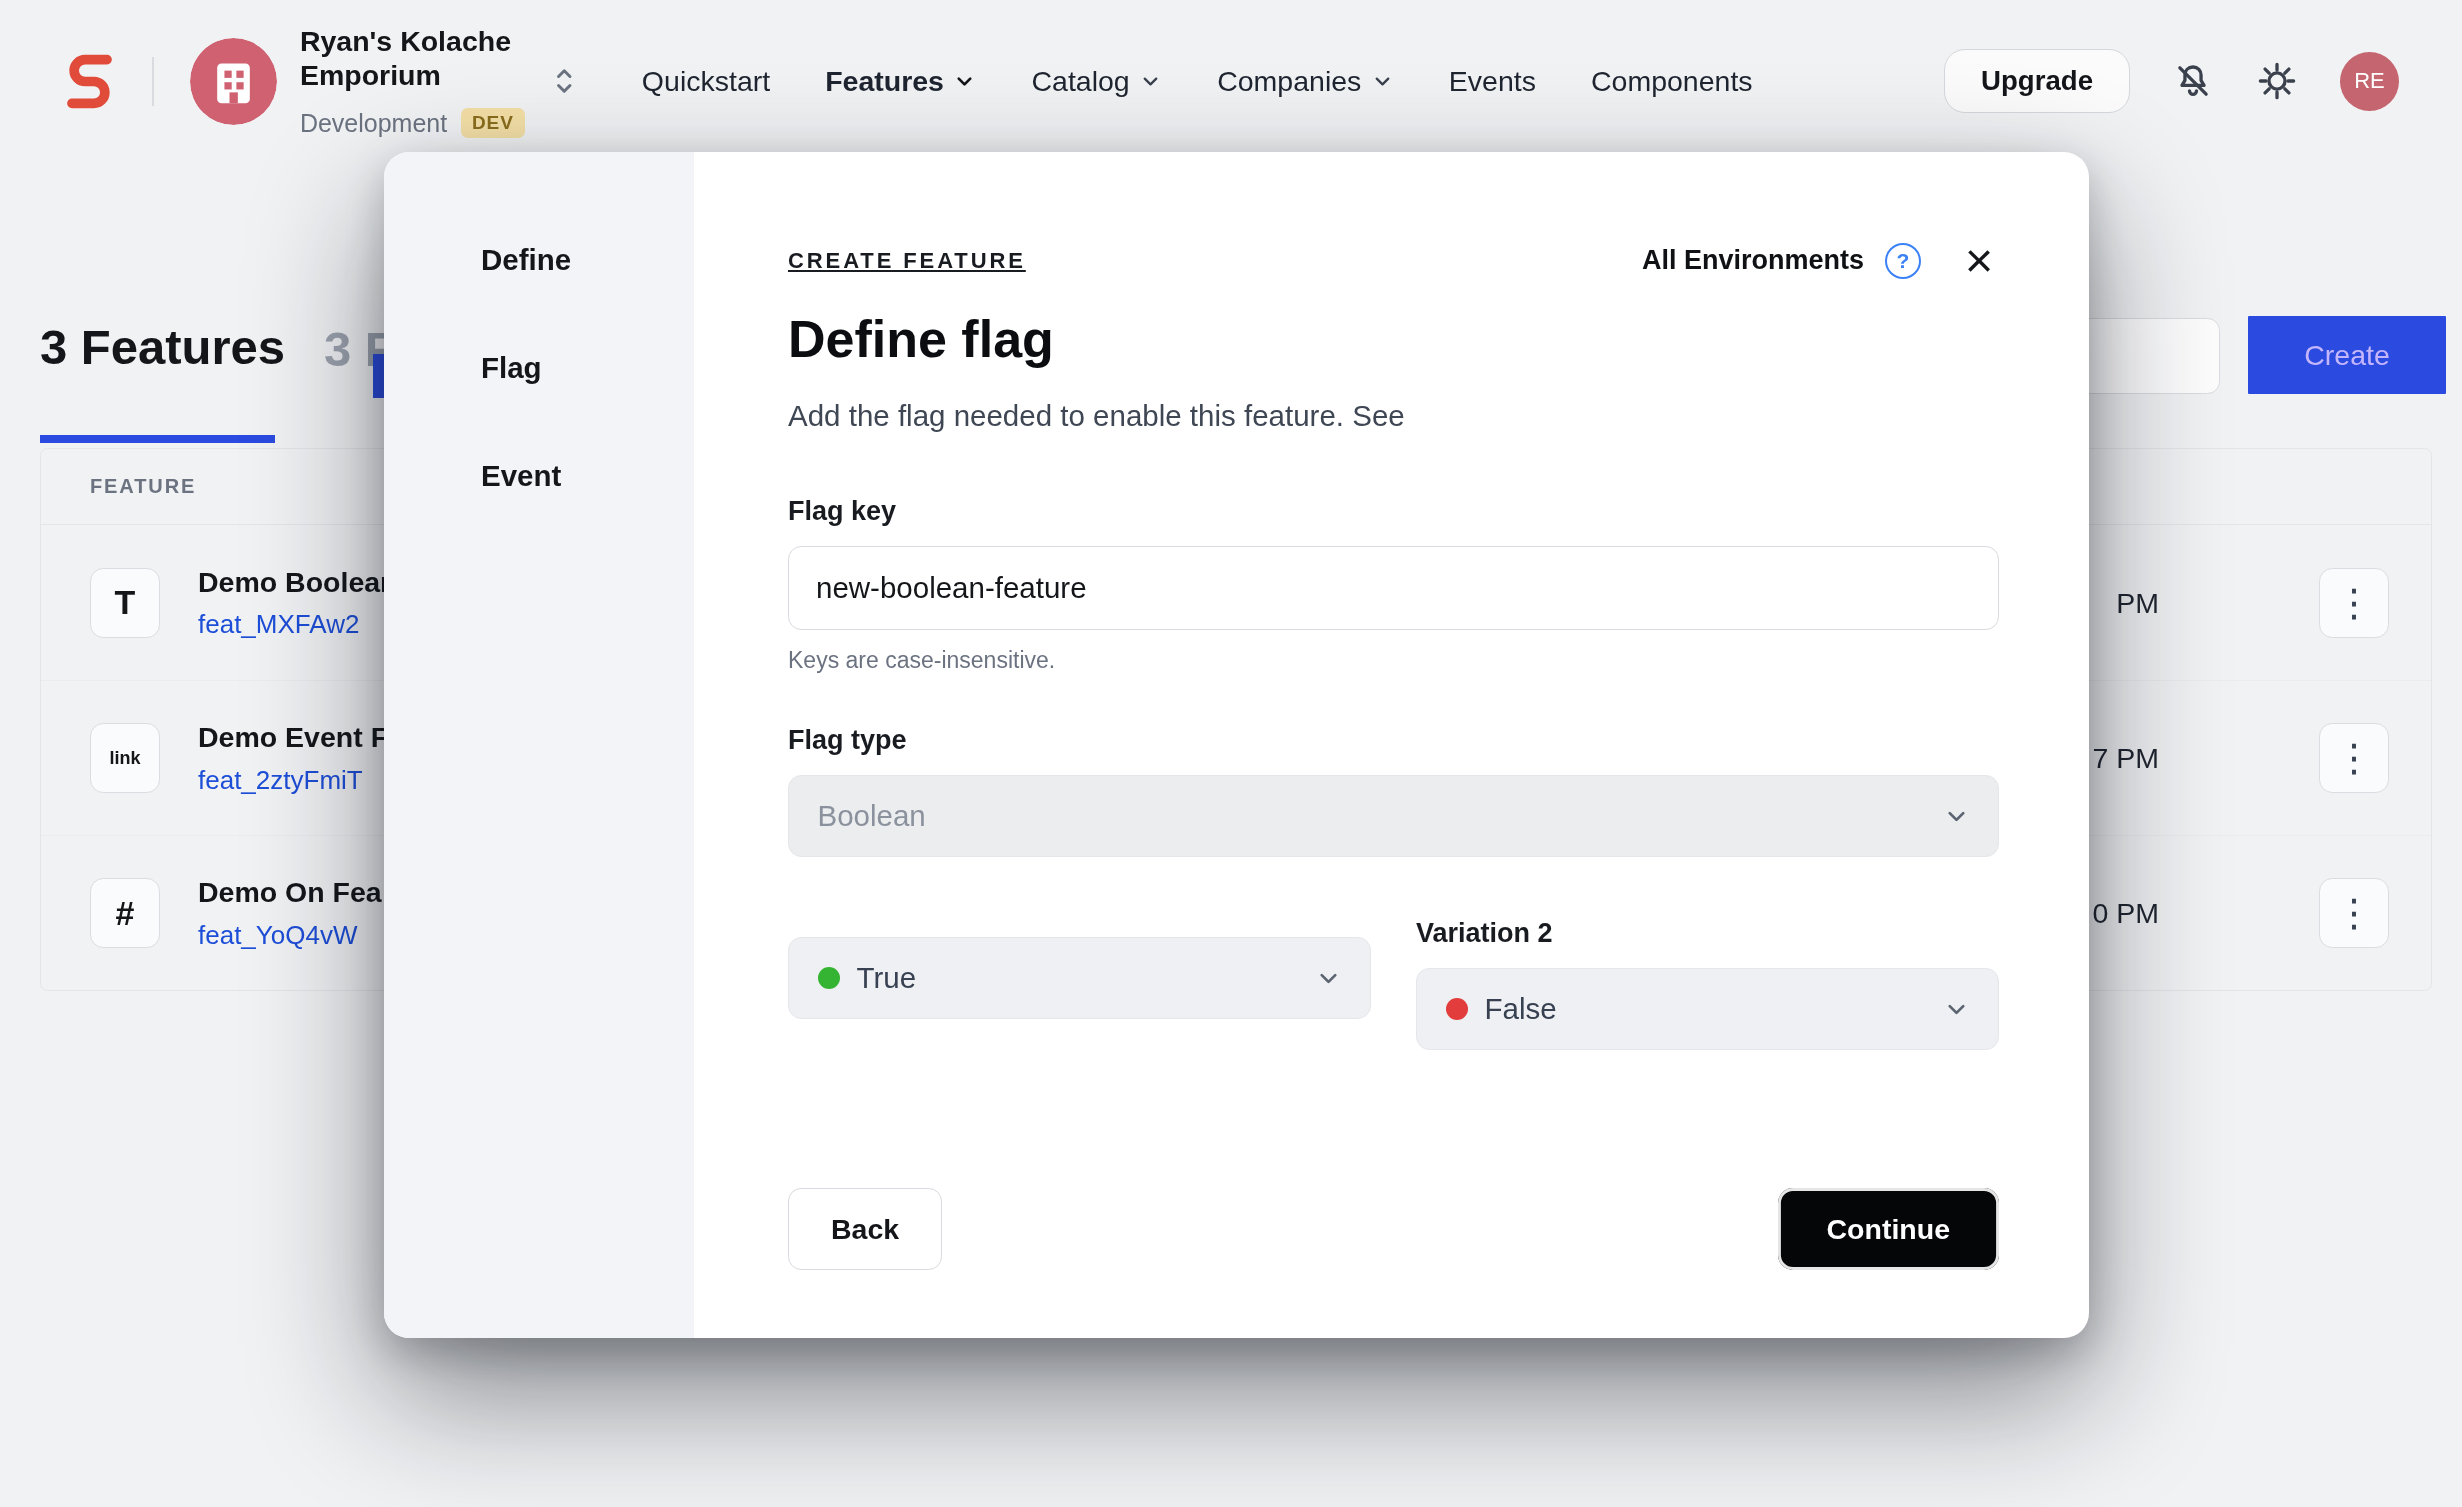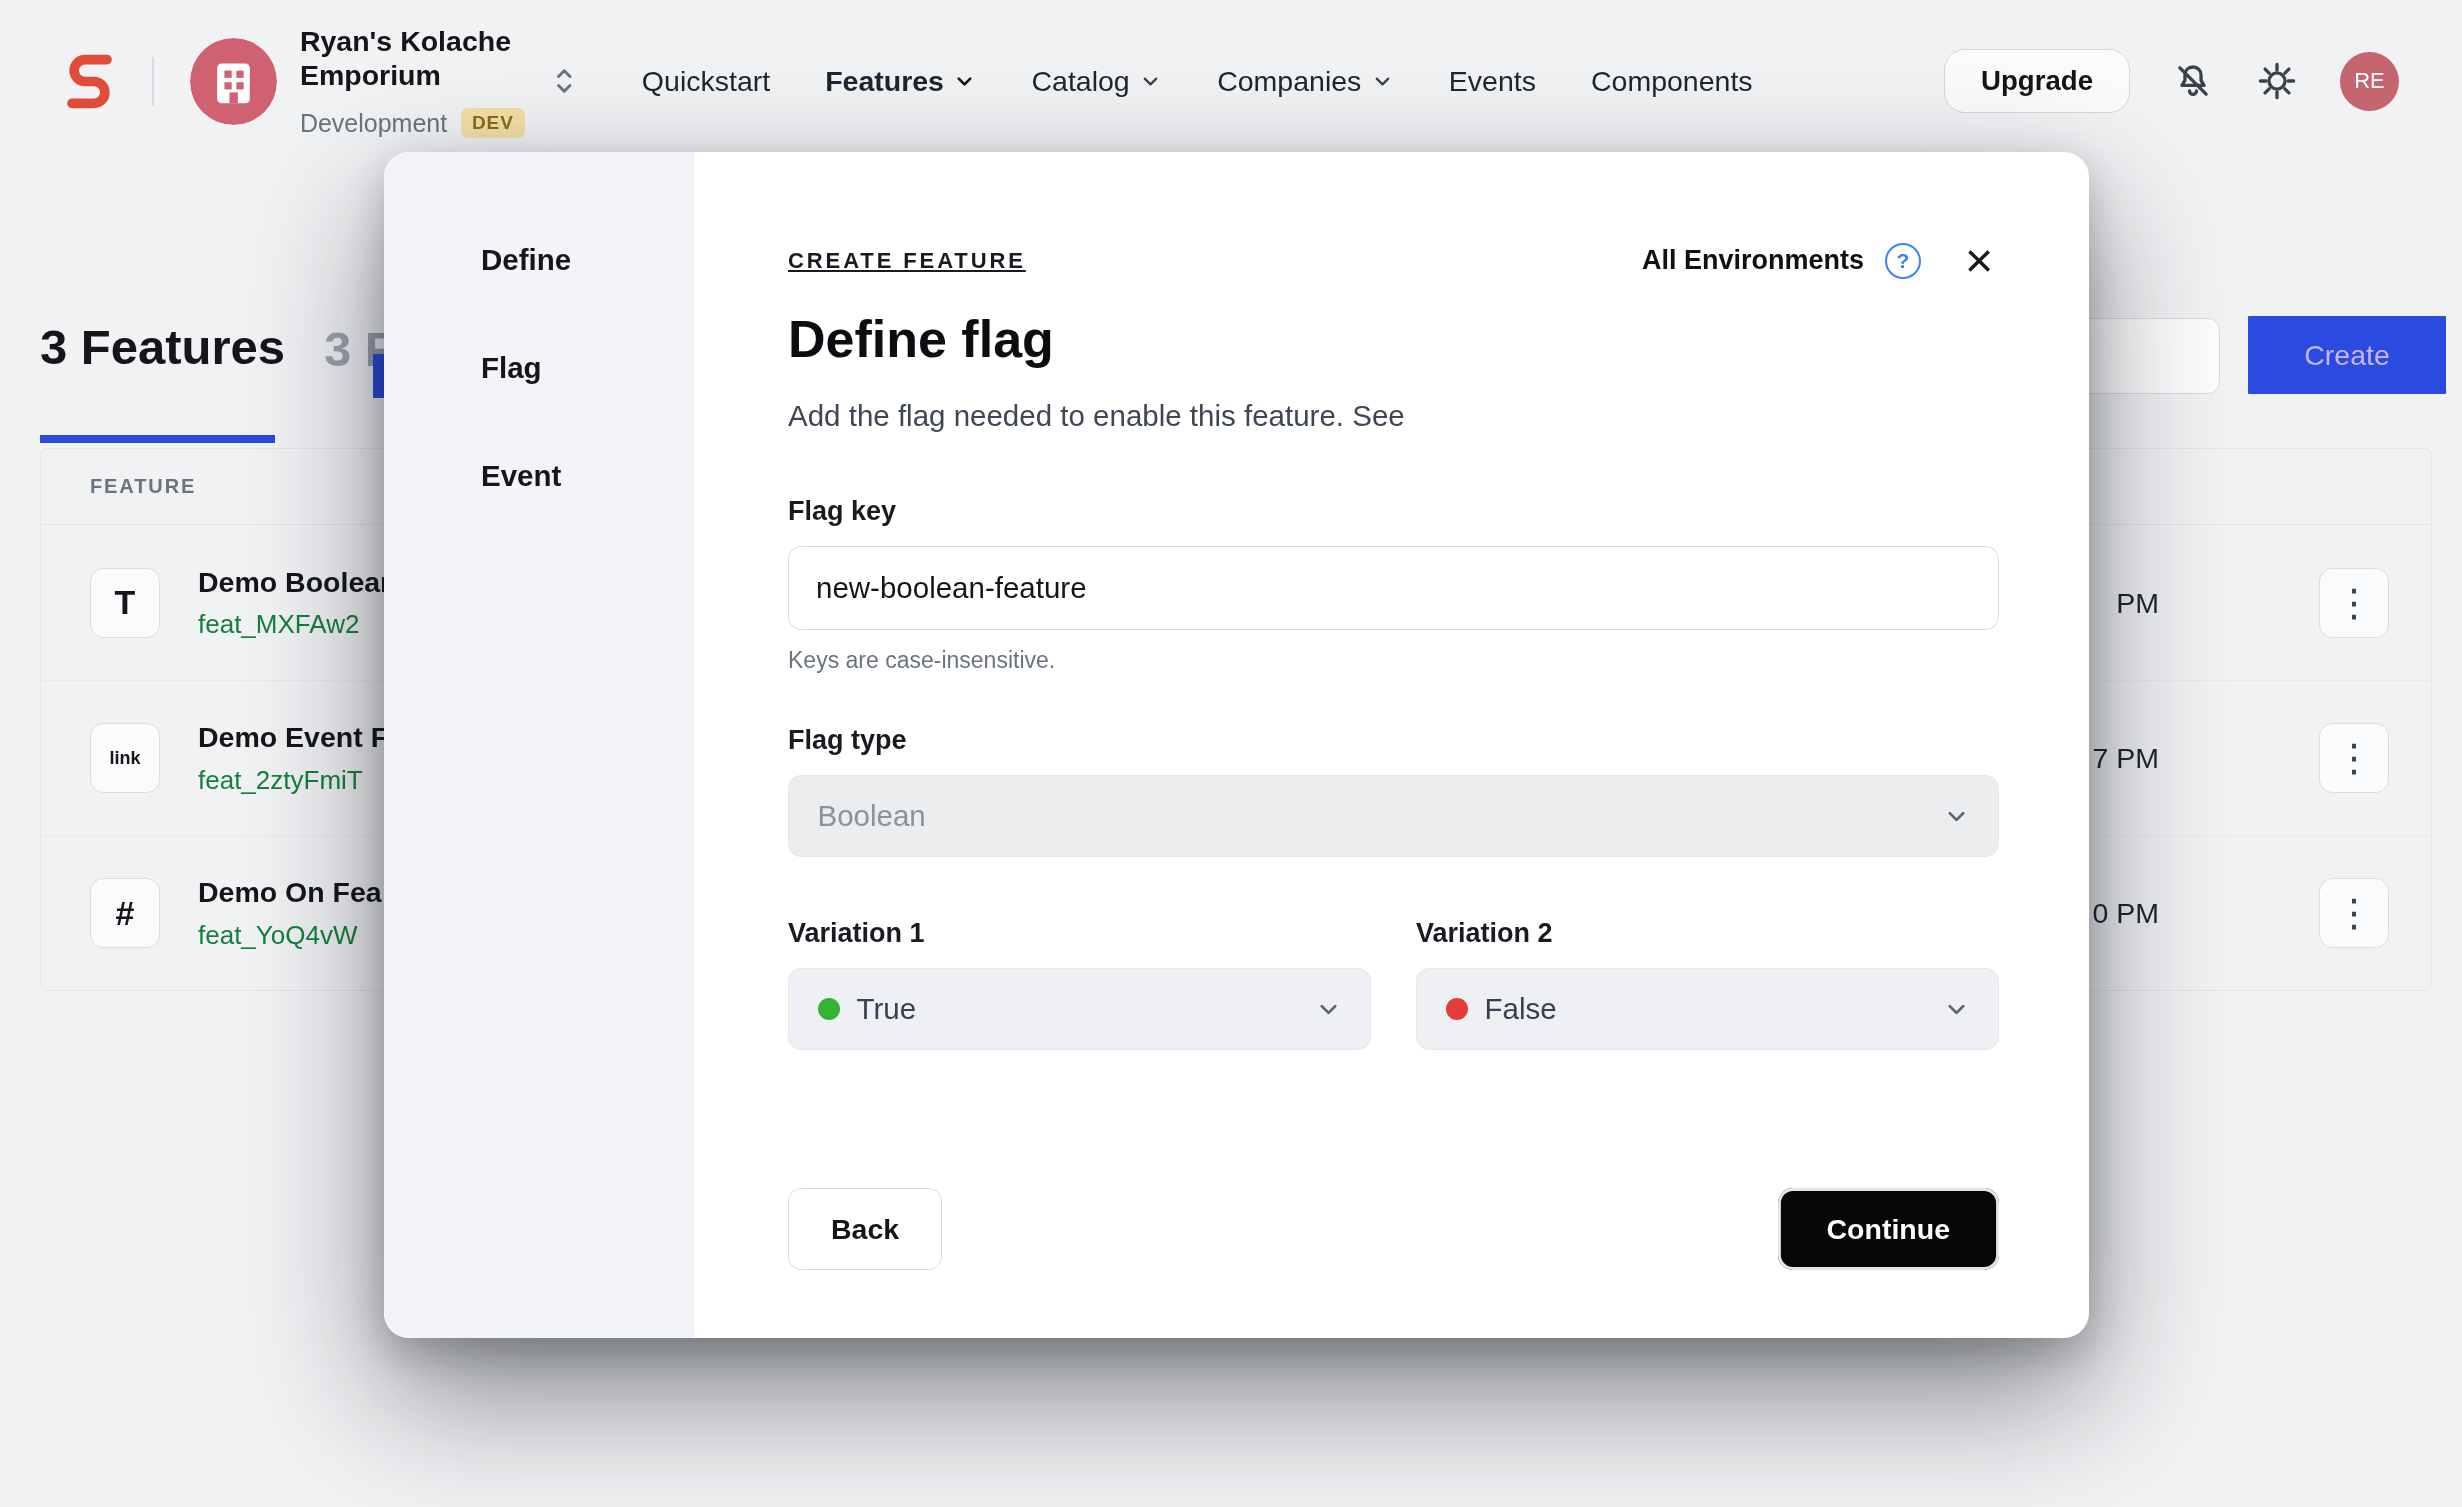--- a/index.html
+++ b/index.html
@@ -78,21 +78,21 @@
   .t-row + .t-row { border-top:1.9px solid #e9ebee; }
   .row-icon {
     width:70px; height:70px; border:1.9px solid #d9dce1; border-radius:13.3px;
     background:#fafbfc; display:flex; align-items:center; justify-content:center;
     font-weight:700; color:#14161a; flex:0 0 auto;
   }
   .row-icon.big { font-size:34px; }
   .row-icon.tiny { font-size:18px; font-weight:700; }
   .row-text { margin-left:38px; line-height:1.2; }
   .row-title { font-size:28.5px; font-weight:700; color:#14161a; }
-  .row-sub { font-size:26px; color:#15803d; margin-top:10px; }
+  .row-sub { font-size:26px; color:#1d4ed8; margin-top:10px; }
   .row-time { position:absolute; right:272px; top:50%; transform:translateY(-50%); font-size:28.5px; color:#1f2530; }
   .kebab-btn {
     position:absolute; right:42px; top:50%; transform:translateY(-50%);
     width:70px; height:70px; border:1.9px solid #d9dce1; border-radius:13.3px;
     background:#fafbfc; font-size:38px; color:#374151; line-height:1;
     display:flex; align-items:center; justify-content:center; cursor:pointer;
     font-family:inherit;
   }
 
   
@@ -315,21 +315,20 @@
       <div class="field-label" id="flag-type-label">Flag type</div>
       <div class="select" id="flag-type-select">
         <span>Boolean</span>
         <svg class="chev" width="27" height="27" viewBox="0 0 24 24">
             <path d="M6 9l6 6 6-6" fill="none" stroke="#5b6471" stroke-width="2.4" stroke-linecap="round" stroke-linejoin="round"></path>
           </svg>
       </div>
 
       <div id="variations-row">
         <div class="variation-col">
-          <div class="field-label">Variation 1</div>
           <div class="select variation-select">
             <span class="dot dot-green"></span>
             <span>True</span>
             <svg class="chev" width="27" height="27" viewBox="0 0 24 24">
                 <path d="M6 9l6 6 6-6" fill="none" stroke="#5b6471" stroke-width="2.4" stroke-linecap="round" stroke-linejoin="round"></path>
               </svg>
           </div>
         </div>
         <div class="variation-col">
           <div class="field-label">Variation 2</div>

